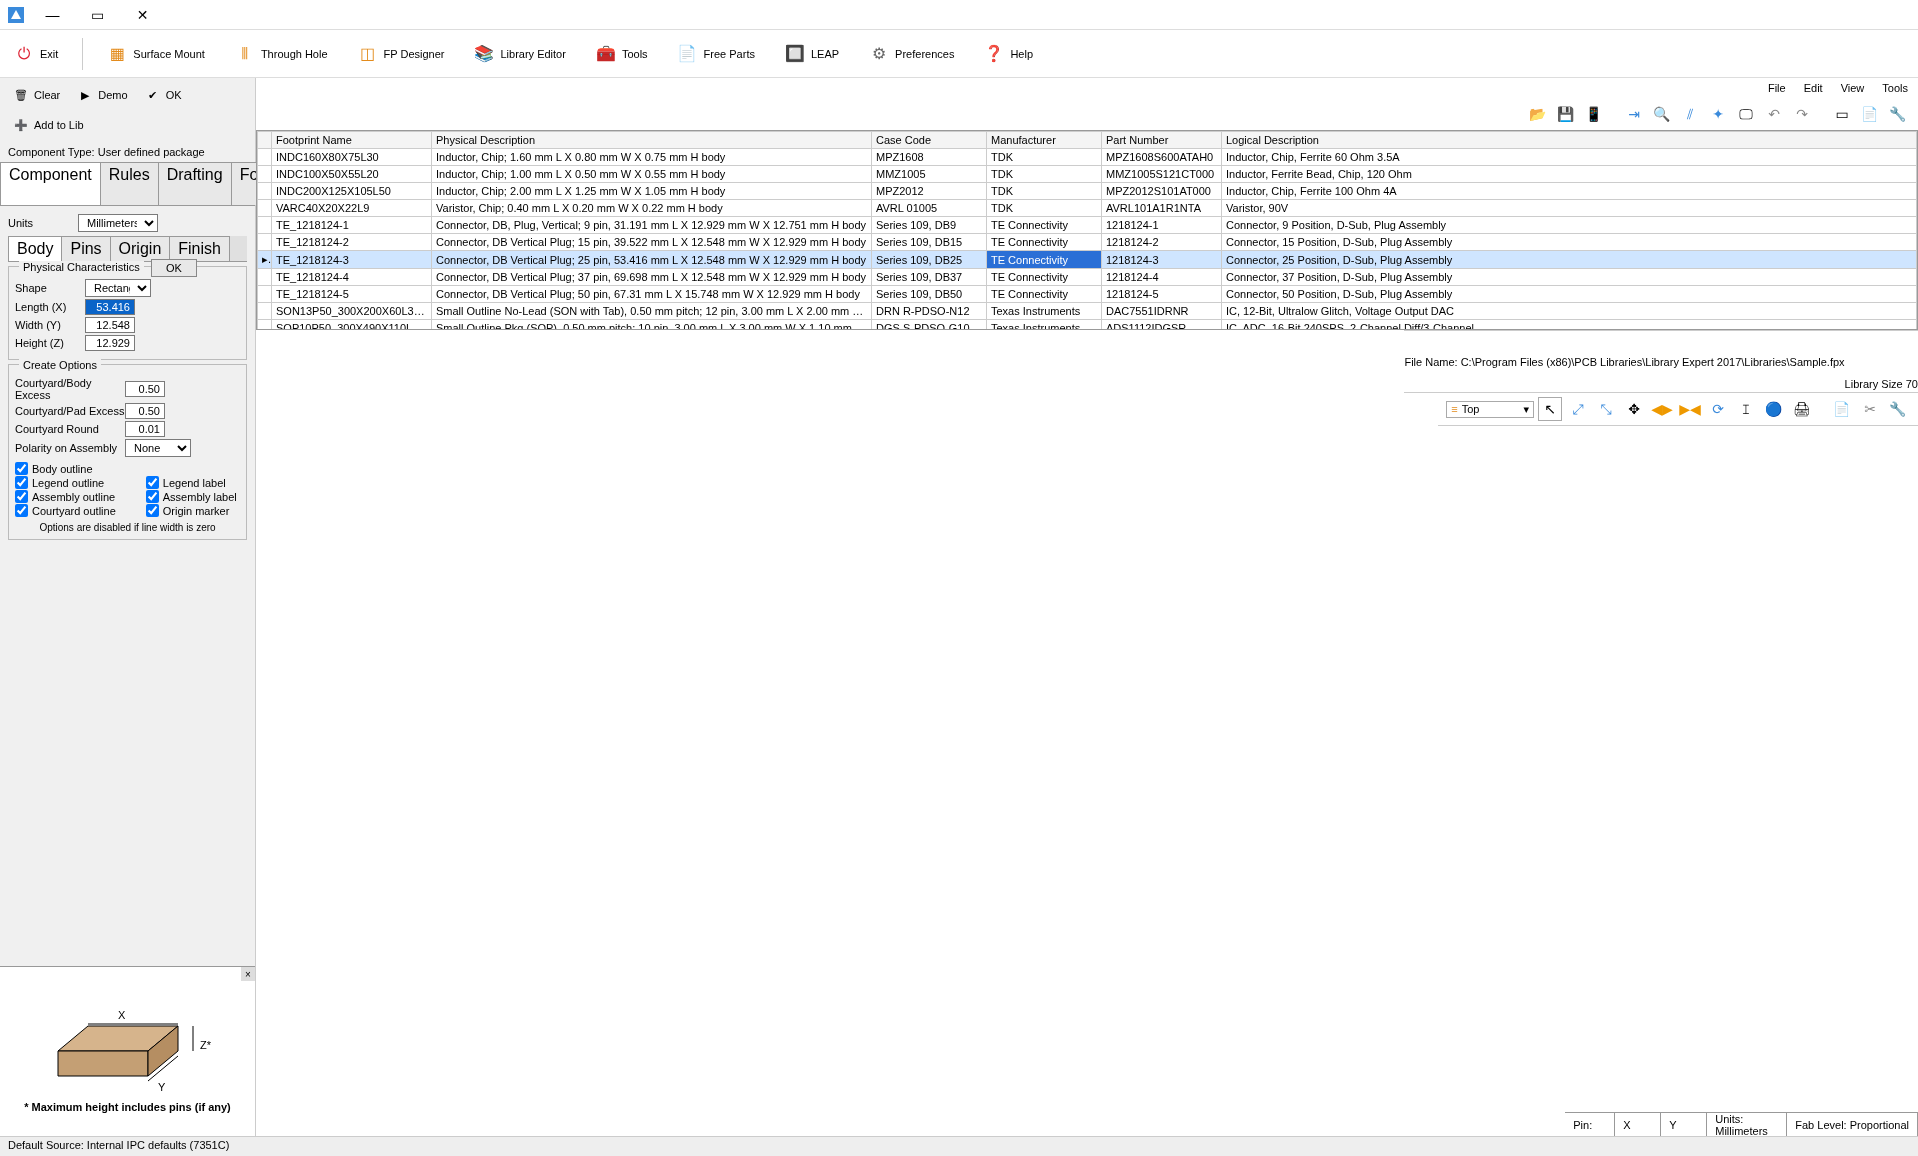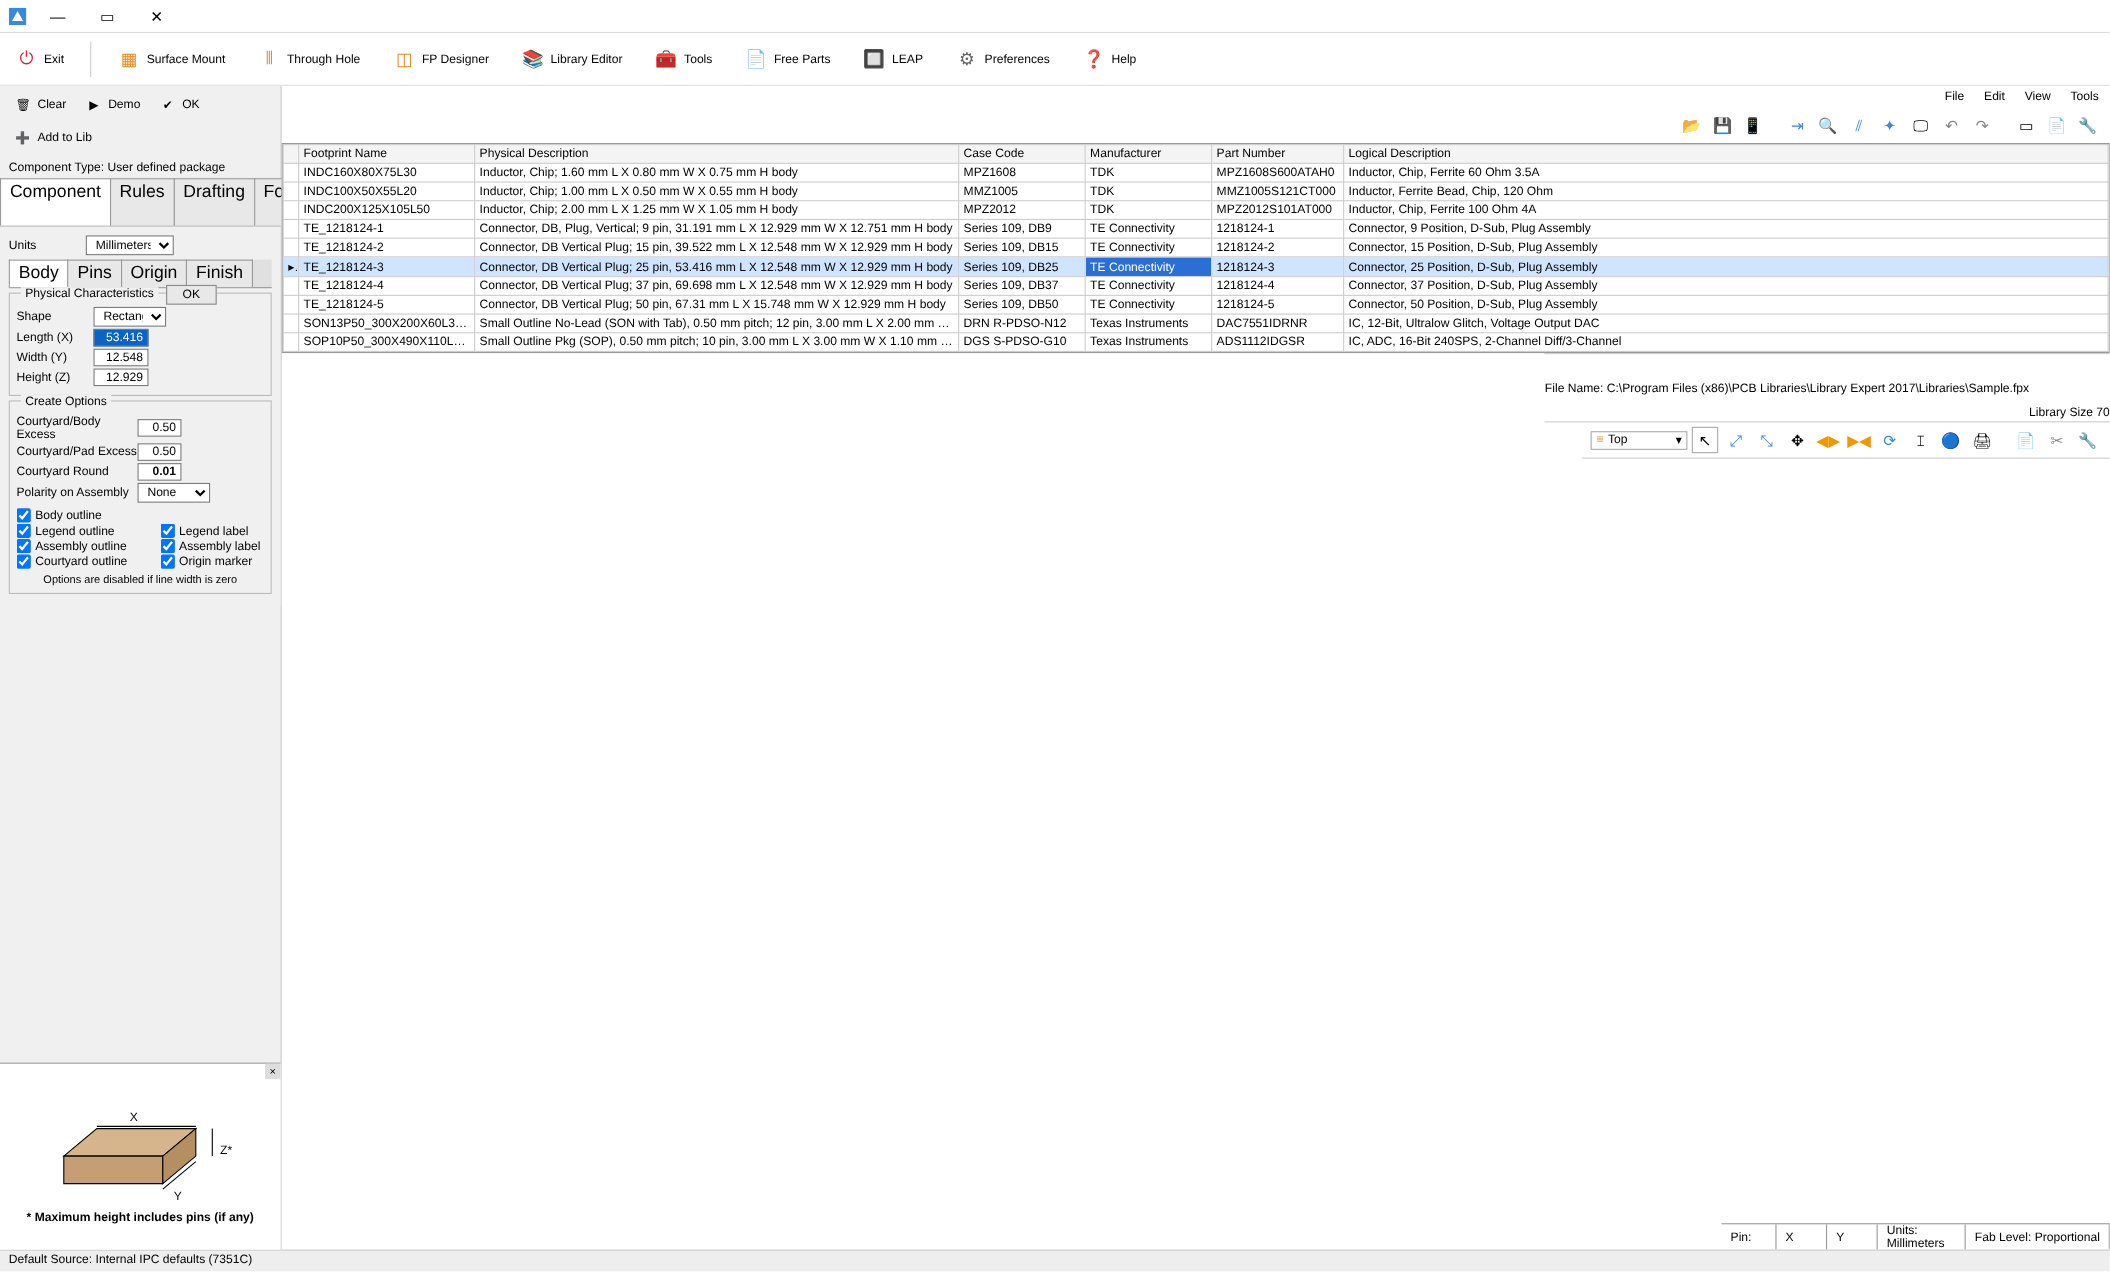--- a/index.html
+++ b/index.html
@@ -191,21 +191,21 @@
           <div class="row">
               <label style="width:110px">Courtyard/Body Excess</label>
               <input class="inp" style="width: 40px;" value="0.50">
             </div>
           <div class="row">
               <label style="width:110px">Courtyard/Pad Excess</label>
               <input class="inp" style="width: 40px;" value="0.50">
             </div>
           <div class="row">
               <label style="width:110px">Courtyard Round</label>
-              <input class="inp" style="width: 40px; font-weight: bold;" value="0.01">
+              <input class="inp" style="width: 40px;" value="0.01">
             </div>
           <div class="row">
               <label style="width:110px">Polarity on Assembly</label>
               <select class="sel"><option>None</option></select>
             </div>
           <div class="chkcols" style="margin-top:4px">
             <div>
               <div class="chk">
                   <input type="checkbox" checked="" style="">
                   <span>Body outline</span>
@@ -328,20 +328,29 @@
               <td>Inductor, Ferrite Bead, Chip, 120 Ohm</td>
             </tr>
             <tr>
               <td></td>
               <td>INDC200X125X105L50</td>
               <td>Inductor, Chip; 2.00 mm L X 1.25 mm W X 1.05 mm H body</td>
               <td>MPZ2012</td>
               <td>TDK</td>
               <td>MPZ2012S101AT000</td>
               <td>Inductor, Chip, Ferrite 100 Ohm 4A</td>
+            </tr>
+            <tr>
+              <td></td>
+              <td>VARC40X20X22L9</td>
+              <td>Varistor, Chip; 0.40 mm L X 0.20 mm W X 0.22 mm H body</td>
+              <td>AVRL 01005</td>
+              <td>TDK</td>
+              <td>AVRL101A1R1NTA</td>
+              <td>Varistor, 90V</td>
             </tr>
             <tr>
               <td></td>
               <td>TE_1218124-1</td>
               <td>Connector, DB, Plug, Vertical; 9 pin, 31.191 mm L X 12.929 mm W X 12.751 mm H body</td>
               <td>Series 109, DB9</td>
               <td>TE Connectivity</td>
               <td>1218124-1</td>
               <td>Connector, 9 Position, D-Sub, Plug Assembly</td>
             </tr>

